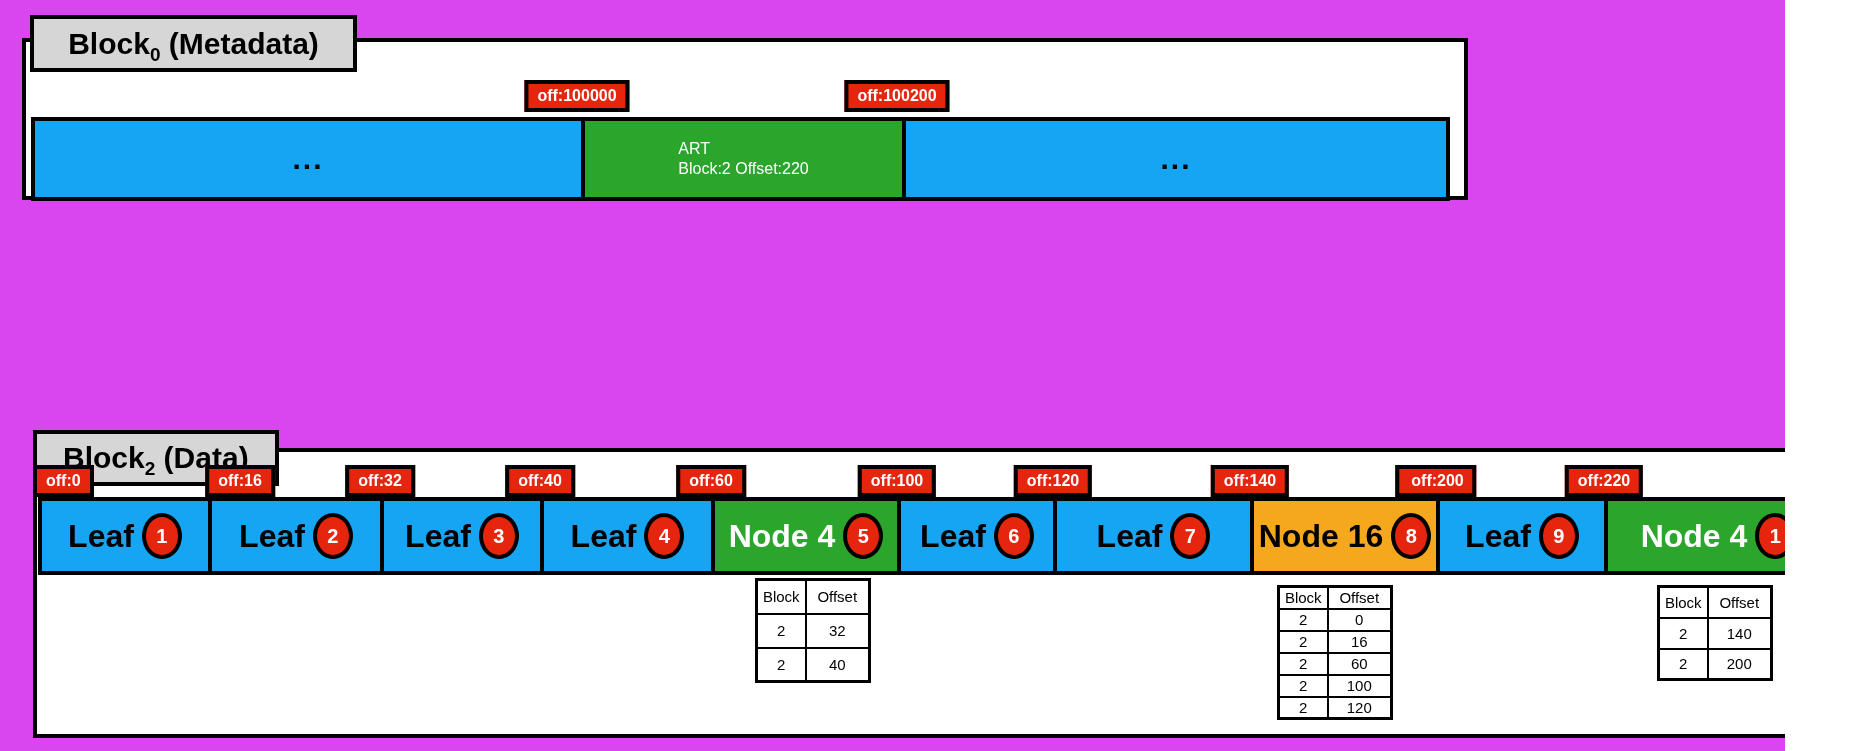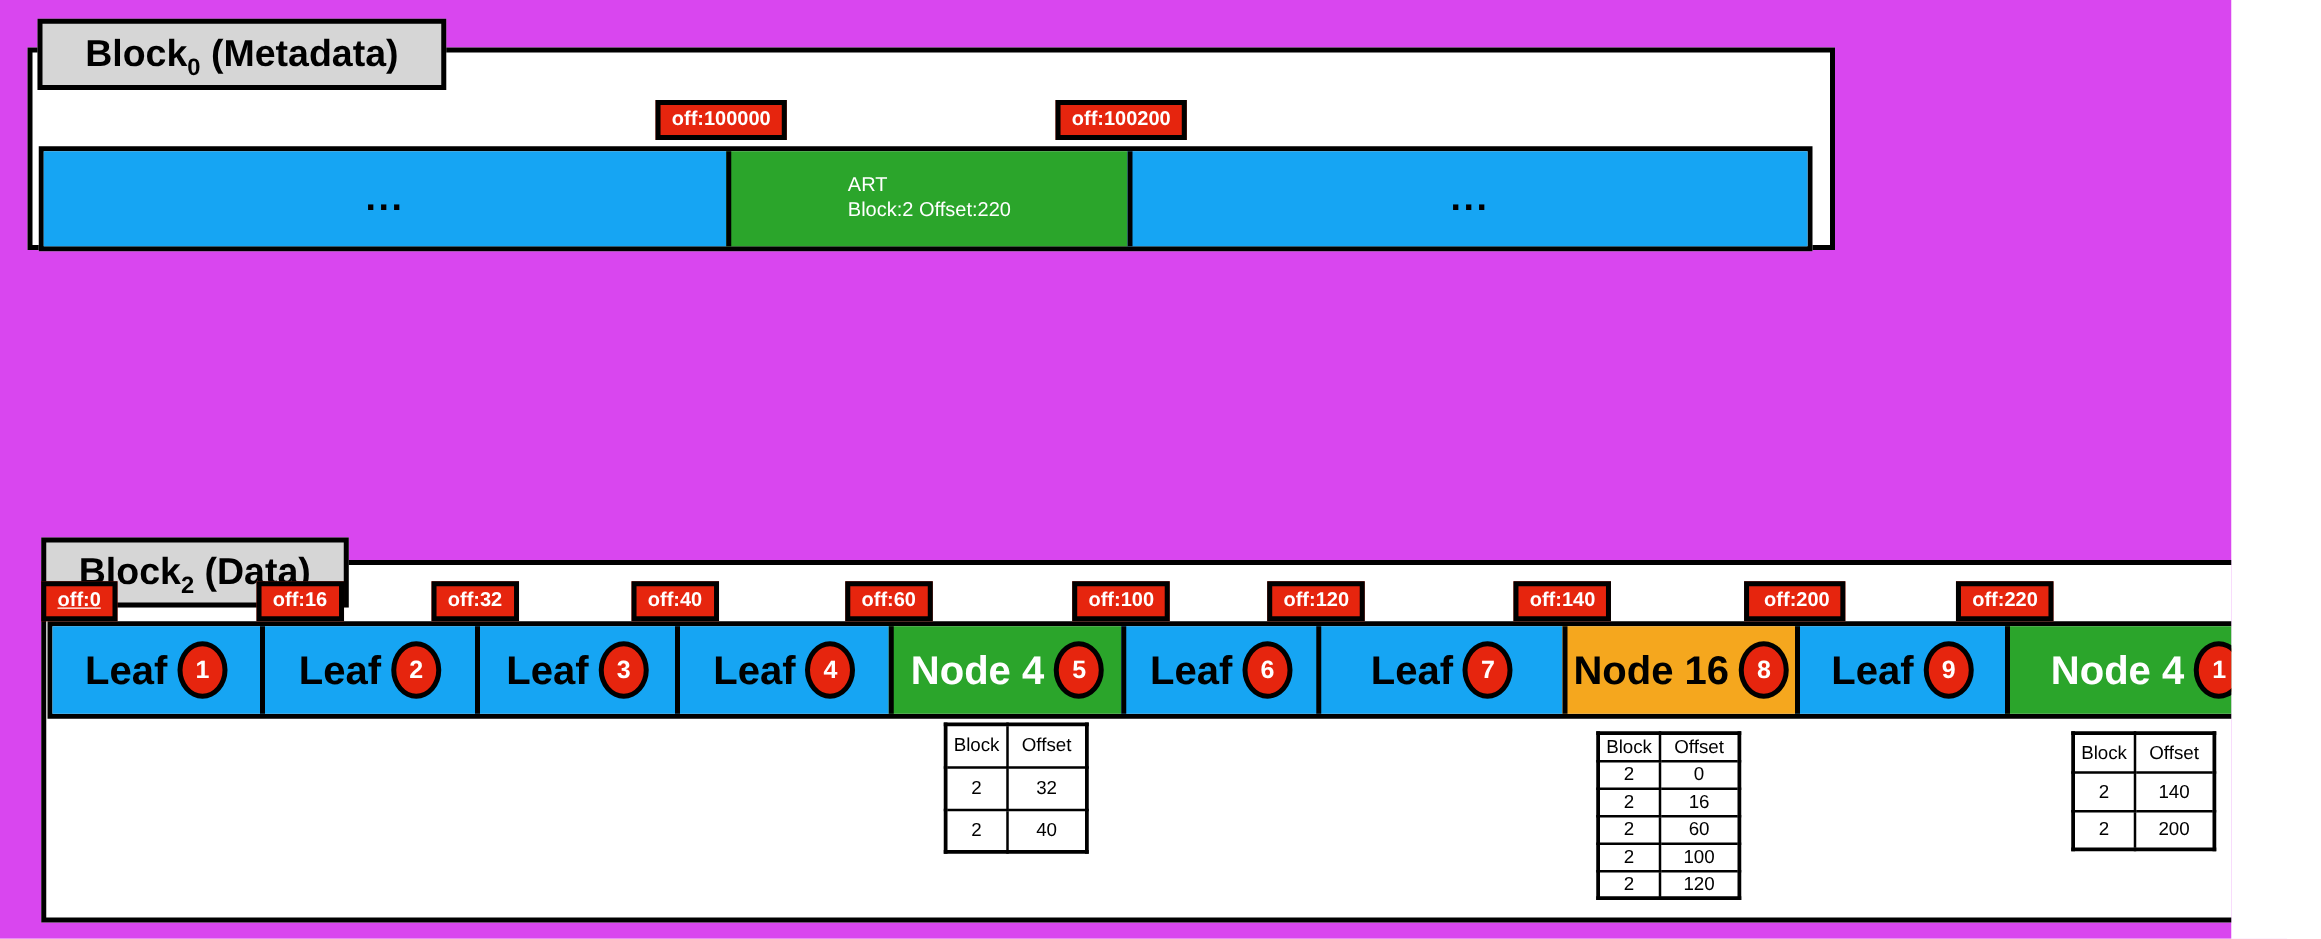--- a/index.html
+++ b/index.html
@@ -78,21 +78,21 @@
       <span class="seg-label dots">...</span>
     </div>
   </div>
 
   <div class="container" style="left:33px; top:448px; width:1803px; height:290px;"></div>
 
   <div class="label-box" style="left:33px; top:400px; height:56px;margin-top:30px;">
     <span><span>Block</span><sub>2</sub><span> (Data)</span></span>
   </div>
 
-  <div class="off-label edge" style="left:33px;  top:465px;text-decoration:underline;">off:0</div>
+  <div class="off-label edge" style="left:33px;  top:465px;">off:0</div>
   <div class="off-label" style="left:208px;  top:465px;margin-left:32px;">off:16</div>
   <div class="off-label" style="left:380px;  top:465px;text-align:center;">off:32</div>
   <div class="off-label" style="left:540px;  top:465px;">off:40</div>
   <div class="off-label" style="left:711px;  top:465px;">off:60</div>
   <div class="off-label" style="left:897px;  top:465px;">off:100</div>
   <div class="off-label" style="left:1053px; top:465px;">off:120</div>
   <div class="off-label" style="left:1250px; top:465px;">off:140</div>
   <div class="off-label" style="left:1436px; top:465px;padding-left:12px;">off:200</div>
   <div class="off-label" style="left:1604px; top:465px;">off:220</div>
 

